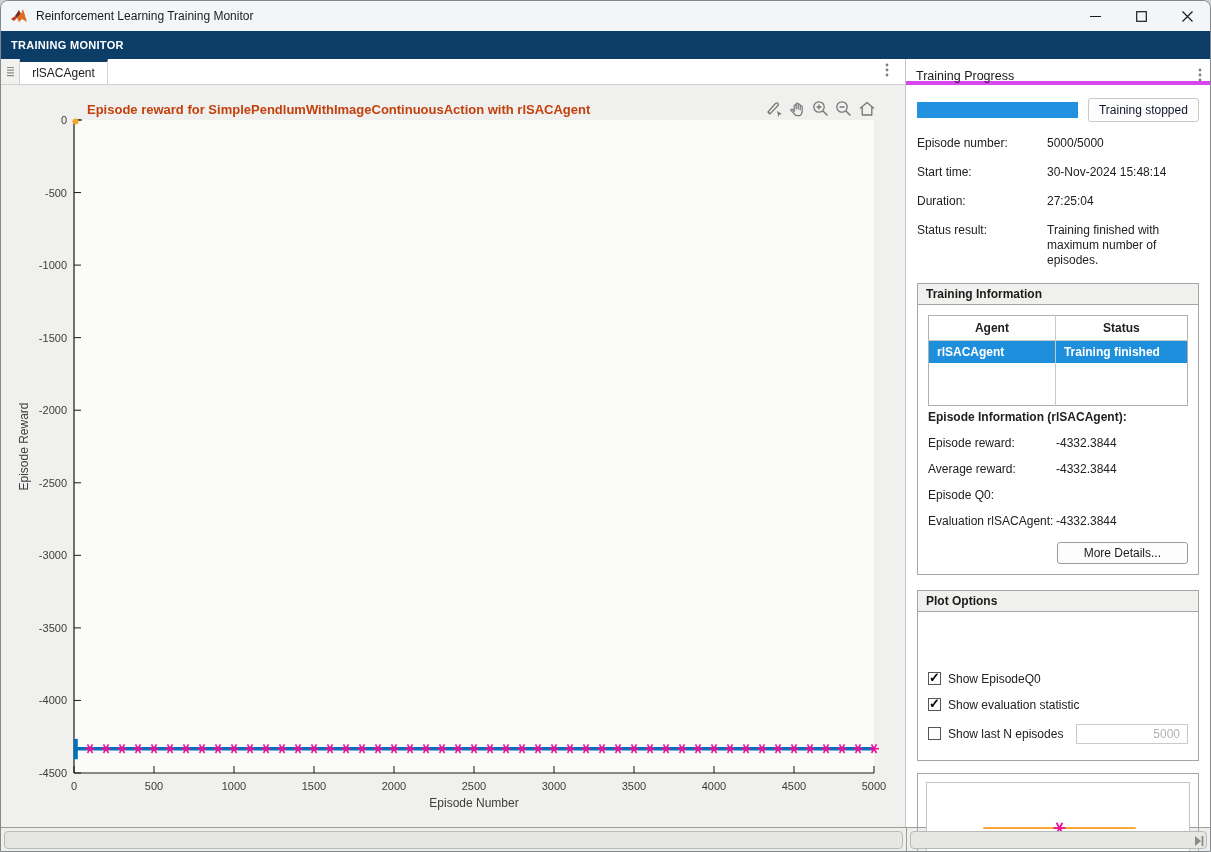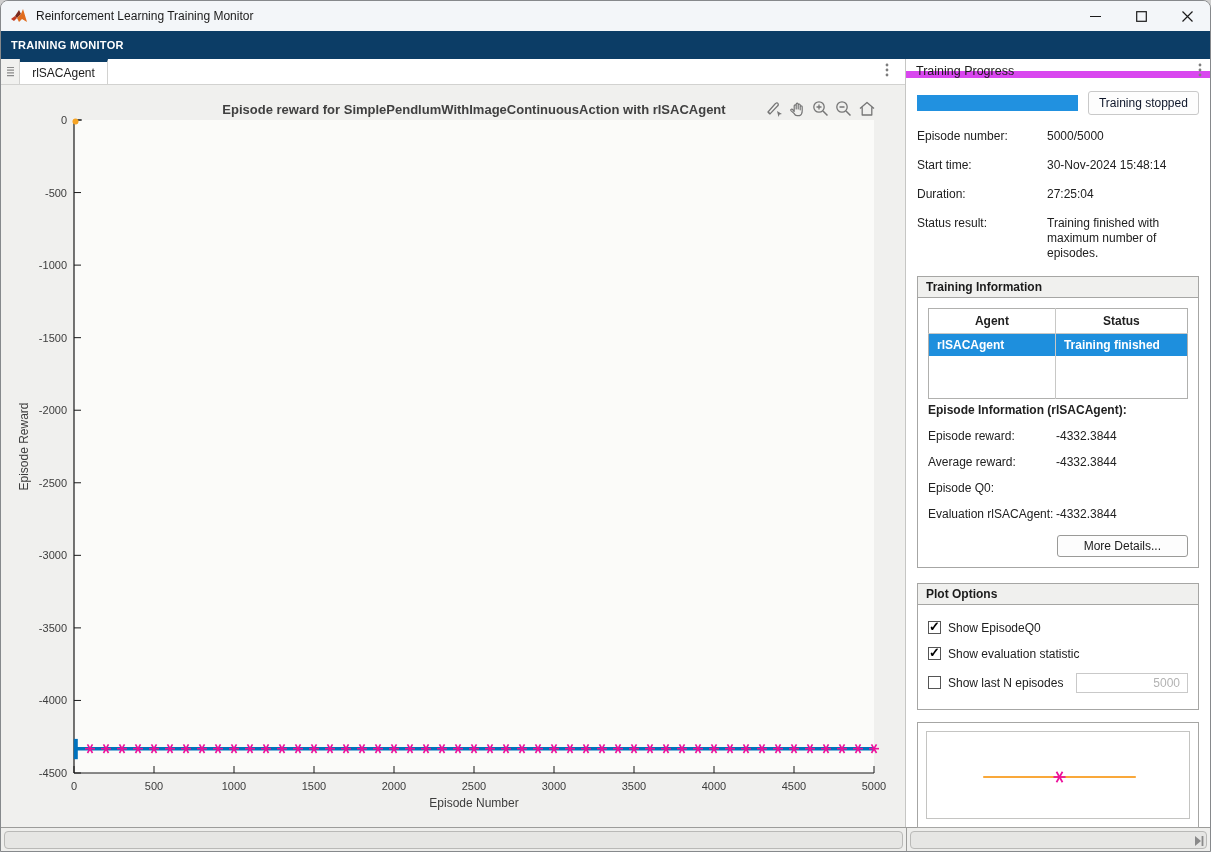--- a/index.html
+++ b/index.html
@@ -24,30 +24,30 @@
   .main-area { width:906px; position:relative; border-right:1px solid #c6c6c4; }
 
   .tabstrip { height:26px; background:#ffffff; border-bottom:1px solid #d2d2d0; display:flex; position:relative; }
   .hamburger-box { width:19px; background:#f1f1ef; border-right:1px solid #d2d2d0;
                    display:flex; align-items:center; justify-content:center; }
   .doc-tab { width:88px; background:#ffffff; border-top:3px solid #0c3d66; border-right:1px solid #d2d2d0;
              display:flex; align-items:center; justify-content:center; font-size:12px; color:#1b1b1b; }
   .tab-kebab { position:absolute; right:16px; top:50%; transform:translateY(-50%); }
 
   .figure-area { position:absolute; top:26px; left:0; right:0; bottom:0; background:#f0f0ee; }
-  .chart-title { position:absolute; left:73px; width:800px; top:17px; text-align:center;
-                 font-size:13px; font-weight:bold; color:#404040; }
+  .chart-title { position:absolute; left:86px; width:800px; top:17px; text-align:left;
+                 font-size:13px; font-weight:bold; color:#c2410c; }
   .chart-toolbar { position:absolute; right:28px; top:14px; display:flex; gap:3px; }
   .chart-toolbar svg { display:block; }
   #chart-svg { position:absolute; left:0; top:0; }
   #chart-svg text { font-family:"Liberation Sans", sans-serif; }
 
   
   .right-panel { width:304px; background:#ffffff; display:flex; flex-direction:column; }
-  .panel-header { height:18px; border-bottom:7px solid #d946ef; display:flex; align-items:center;
+  .panel-header { height:26px; border-bottom:4px solid #d946ef; display:flex; align-items:center;
                   padding:12px 8px 0 10px; font-size:12.5px; color:#1b1b1b; flex:none; }
   .panel-header .kebab { margin-left:auto; }
   .panel-content { padding:10px 11px; font-size:12px; color:#212121; }
 
   .progress-row { display:flex; align-items:flex-start; margin:3px 0 6px 0; }
   .progress-track { width:162px; height:16px; background:#e8e8e8; margin-top:4px; }
   .progress-fill { height:100%; background:#2191e0; }
   .btn-disabled { margin-left:10px; width:112px; height:24px; border:1px solid #c9c9c9; border-radius:3px;
                   background:#fdfdfd; color:#0f172a; font-size:12px;
                   display:flex; align-items:center; justify-content:center; }
@@ -471,21 +471,21 @@
             </div>
 
             <div class="more-row">
               <span class="btn">More Details...</span>
             </div>
           </div>
         </div>
 
         <div class="sub-panel">
           <div class="sub-panel-header">Plot Options</div>
-          <div class="sub-panel-body" style="padding:4px 10px;">
+          <div class="sub-panel-body" style="padding:4px 10px;margin-top:44px;">
             <div class="po-row">
               <div class="checkbox checked"></div>
               <span>Show EpisodeQ0</span>
             </div>
             <div class="po-row">
               <div class="checkbox checked"></div>
               <span>Show evaluation statistic</span>
             </div>
             <div class="po-row">
               <div class="checkbox"></div>

